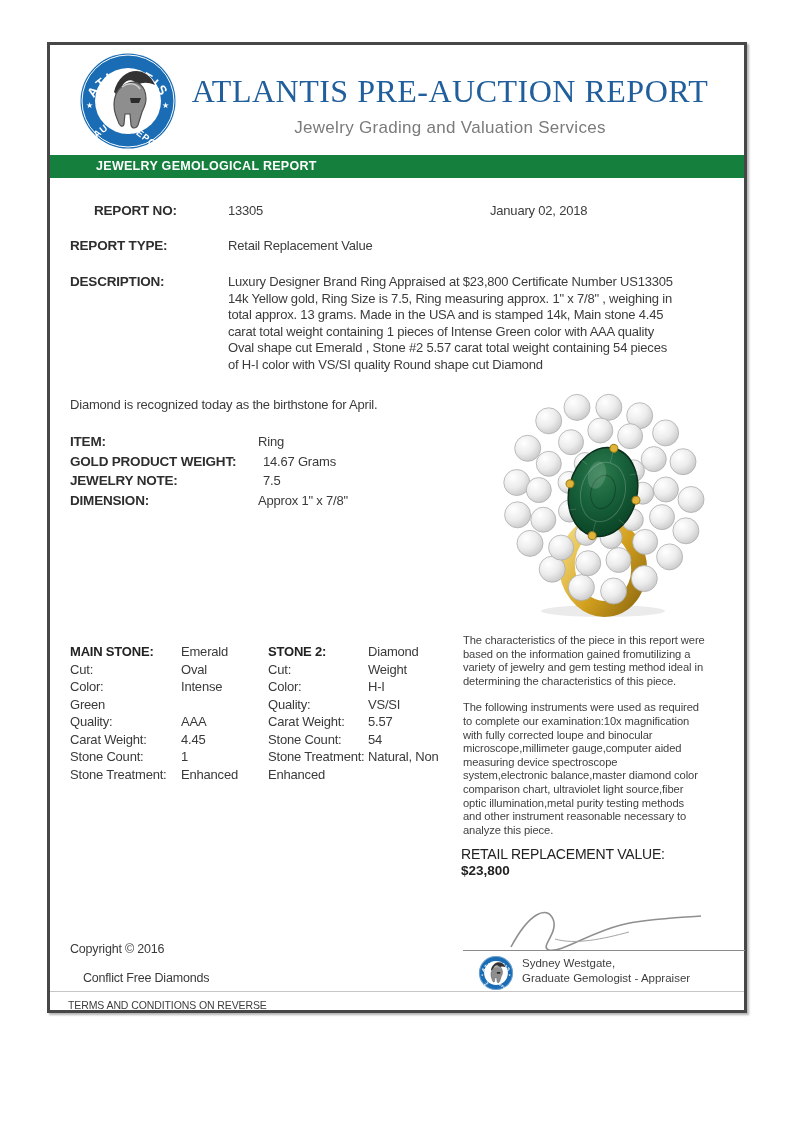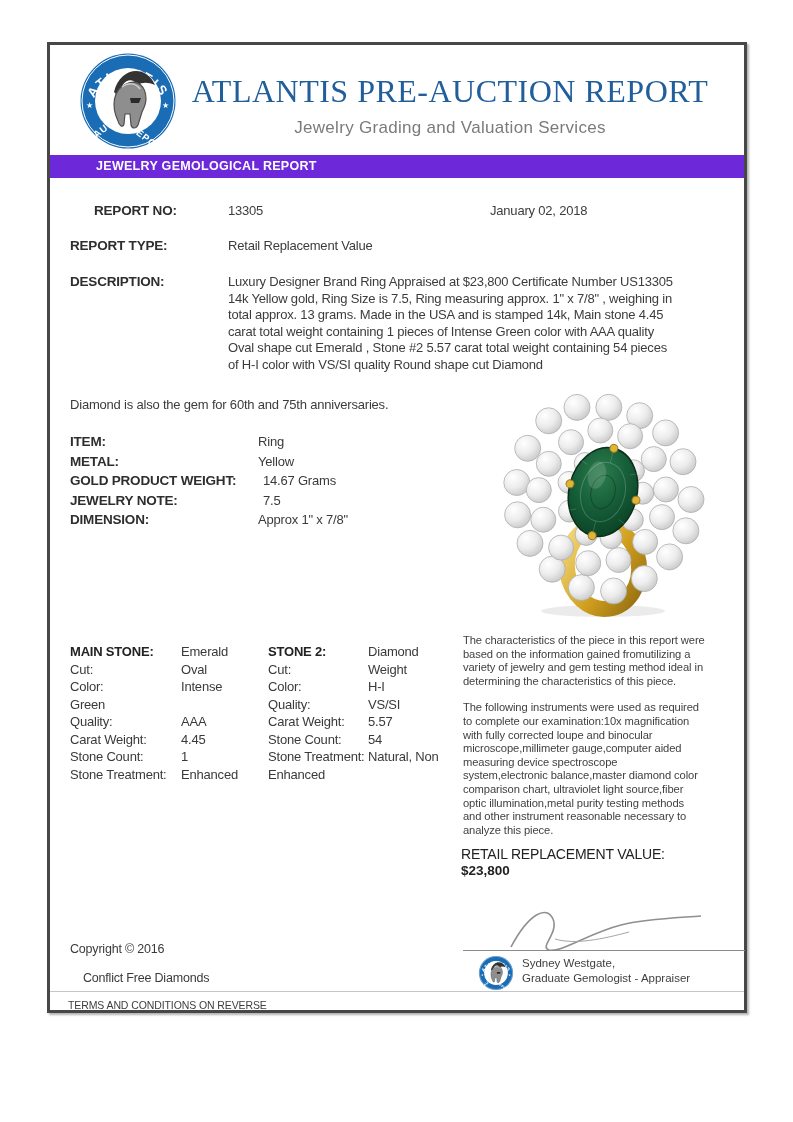--- a/index.html
+++ b/index.html
@@ -7,21 +7,21 @@
         font-family:"Liberation Sans",sans-serif;color:#3a3a3a;}
   .cert{position:absolute;left:47px;top:42px;width:700px;height:971px;box-sizing:border-box;
         background:#ffffff;border:3px solid #474747;box-shadow:2px 2px 2px rgba(0,0,0,.3);}
   .abs{position:absolute;}
 
   
   .logo-badge{left:28px;top:6px;width:100px;height:100px;}
   .header-text{left:140px;top:28px;width:520px;text-align:center;}
   .title{font-family:"Liberation Serif",serif;font-size:32px;color:#215f9c;letter-spacing:.5px;white-space:nowrap;}
   .subtitle{font-size:17px;color:#7b7b7b;margin-top:8px;letter-spacing:.3px;}
-  .banner{left:0;top:110px;width:100%;height:23px;background:#6d28d9;color:#fff;
+  .banner{left:0;top:110px;width:100%;height:23px;background:#15803d;color:#fff;
           font-size:12.5px;font-weight:bold;line-height:23px;padding-left:46px;box-sizing:border-box;letter-spacing:.3px;}
 
   
   .lbl{font-weight:bold;color:#2e2e2e;font-size:13.5px;letter-spacing:-.2px;}
   .val{font-size:13px;letter-spacing:-.2px;color:#3c3c3c;}
   .r-no-lbl{left:20px;top:158px;padding-left:24px;}   .r-no-val{left:178px;top:158px;}  .r-date{left:440px;top:158px;}
   .r-ty-lbl{left:20px;top:193px;}   .r-ty-val{left:178px;top:193px;}
   .r-de-lbl{left:20px;top:229px;}
   .r-de-val{left:178px;top:229px;width:452px;line-height:16.5px;}
 
@@ -106,26 +106,25 @@
     <div class="abs val r-no-val">13305</div>
     <div class="abs val r-date">January 02, 2018</div>
 
     <div class="abs lbl r-ty-lbl">REPORT TYPE:</div>
     <div class="abs val r-ty-val">Retail Replacement Value</div>
 
     <div class="abs lbl r-de-lbl">DESCRIPTION:</div>
     <div class="abs val r-de-val">Luxury Designer Brand Ring Appraised at $23,800 Certificate Number US13305 14k Yellow gold, Ring Size is 7.5, Ring measuring approx. 1" x 7/8" , weighing in total approx. 13 grams. Made in the USA and is stamped 14k, Main stone 4.45 carat total weight containing 1 pieces of Intense Green color with AAA quality Oval shape cut Emerald , Stone #2 5.57 carat total weight containing 54 pieces of H-I color with VS/SI quality Round shape cut Diamond</div>
 
     <div class="abs birthstone">
-      <div>Diamond is also the gem for 60th and 75th anniversaries.</div>
+      <div>Diamond is recognized today as the birthstone for April.</div>
     </div>
 
     <div class="abs specs">
       <div class="spec-row"><span class="sl">ITEM:</span><span class="sv">Ring</span></div>
-      <div class="spec-row"><span class="sl">METAL:</span><span class="sv">Yellow</span></div>
       <div class="spec-row indent"><span class="sl">GOLD PRODUCT WEIGHT:</span><span class="sv">14.67 Grams</span></div>
       <div class="spec-row indent"><span class="sl">JEWELRY NOTE:</span><span class="sv">7.5</span></div>
       <div class="spec-row"><span class="sl">DIMENSION:</span><span class="sv">Approx 1" x 7/8"</span></div>
     </div>
 
     <svg class="abs ring-photo" viewBox="0 0 300 232">
       <defs>
         <radialGradient id="diamG" cx="35%" cy="30%" r="75%">
           <stop offset="0%" stop-color="#ffffff"></stop>
           <stop offset="55%" stop-color="#ececec"></stop>

